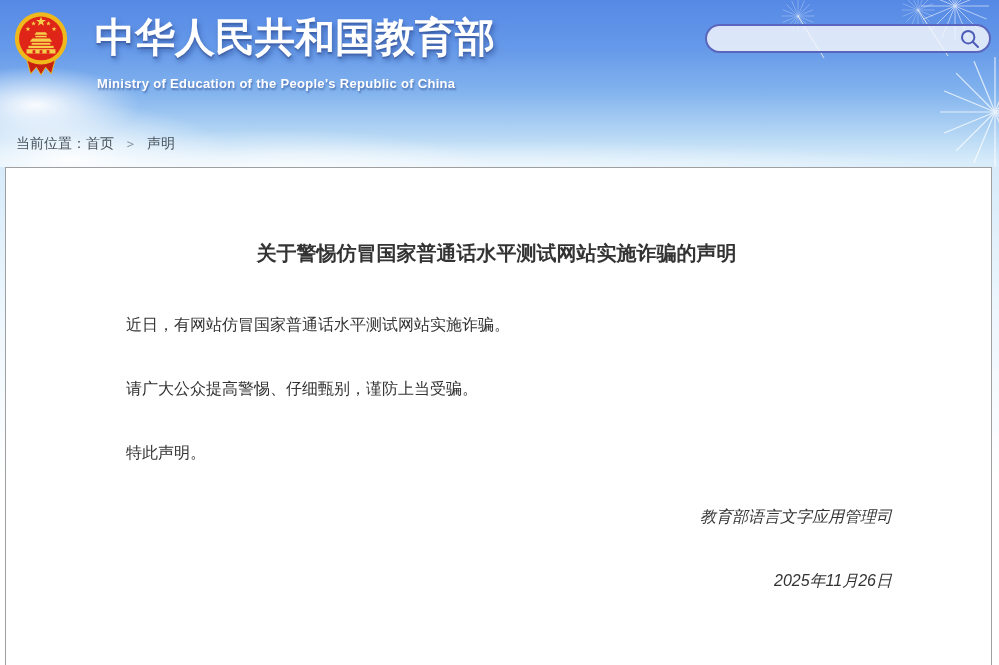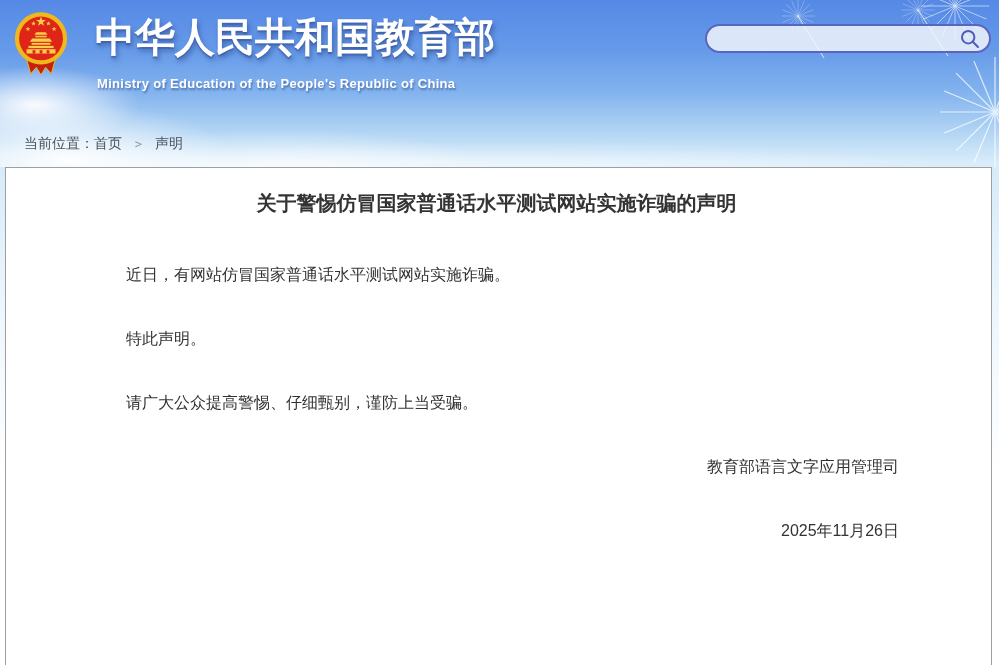--- a/index.html
+++ b/index.html
@@ -47,43 +47,43 @@
   .search-pill input {
     flex:1; height:100%; border:none; outline:none; background:transparent;
     padding:0 6px 0 14px; font-size:14px; color:#333;
   }
   .search-icon { width:22px; height:22px; margin-right:8px; cursor:pointer; flex:0 0 auto; }
 
   .deco { position:absolute; left:0; top:0; width:999px; height:167px; pointer-events:none; }
 
   
   .breadcrumb {
-    position:absolute; left:24px; top:135px;
+    position:absolute; left:16px; top:135px;
     font-size:14px; color:#47525c; white-space:nowrap;
   }
   .breadcrumb a { color:#47525c; text-decoration:none; cursor:pointer; }
   .crumb-sep { color:#7f8d99; margin:0 10px; font-size:13px; }
 
   
   .content-box {
     position:absolute; left:5px; top:167px; width:987px; height:498px;
     background:#ffffff; border:1px solid #9f9f9f; border-bottom:none;
-    padding:22px 92px 0 88px;
+    padding:72px 92px 0 88px;
   }
   .article-title {
     font-size:20px; line-height:27px; font-weight:bold; color:#333;
     text-align:center; margin:0 0 42px;
   }
   .body-par {
     font-size:16px; line-height:31px; color:#333;
     text-indent:2em; margin:12px 0 33px; text-align:justify;
   }
   .sig-par {
     font-size:16px; line-height:31px; color:#333;
-    text-align:right; margin:0 0 33px;
+    text-align:right; margin:0 7px 33px;font-style:italic;
   }
 </style>
 </head>
 <body>
 
 <div class="page">
 
   <div class="sky">
 
     <svg class="deco" viewBox="0 0 999 167">
@@ -151,19 +151,19 @@
     </div>
 
     <div class="breadcrumb">
       <span>当前位置：</span><a>首页</a><span class="crumb-sep">＞</span><a>声明</a>
     </div>
   </div>
 
   <div class="content-box">
     <h1 class="article-title">关于警惕仿冒国家普通话水平测试网站实施诈骗的声明</h1>
     <p class="body-par">近日，有网站仿冒国家普通话水平测试网站实施诈骗。</p>
+    <p class="body-par">请广大公众提高警惕、仔细甄别，谨防上当受骗。</p>
     <p class="body-par">特此声明。</p>
-    <p class="body-par">请广大公众提高警惕、仔细甄别，谨防上当受骗。</p>
     <p class="sig-par">教育部语言文字应用管理司</p>
     <p class="sig-par">2025年11月26日</p>
   </div>
 
 </div>
 
 </body></html>

